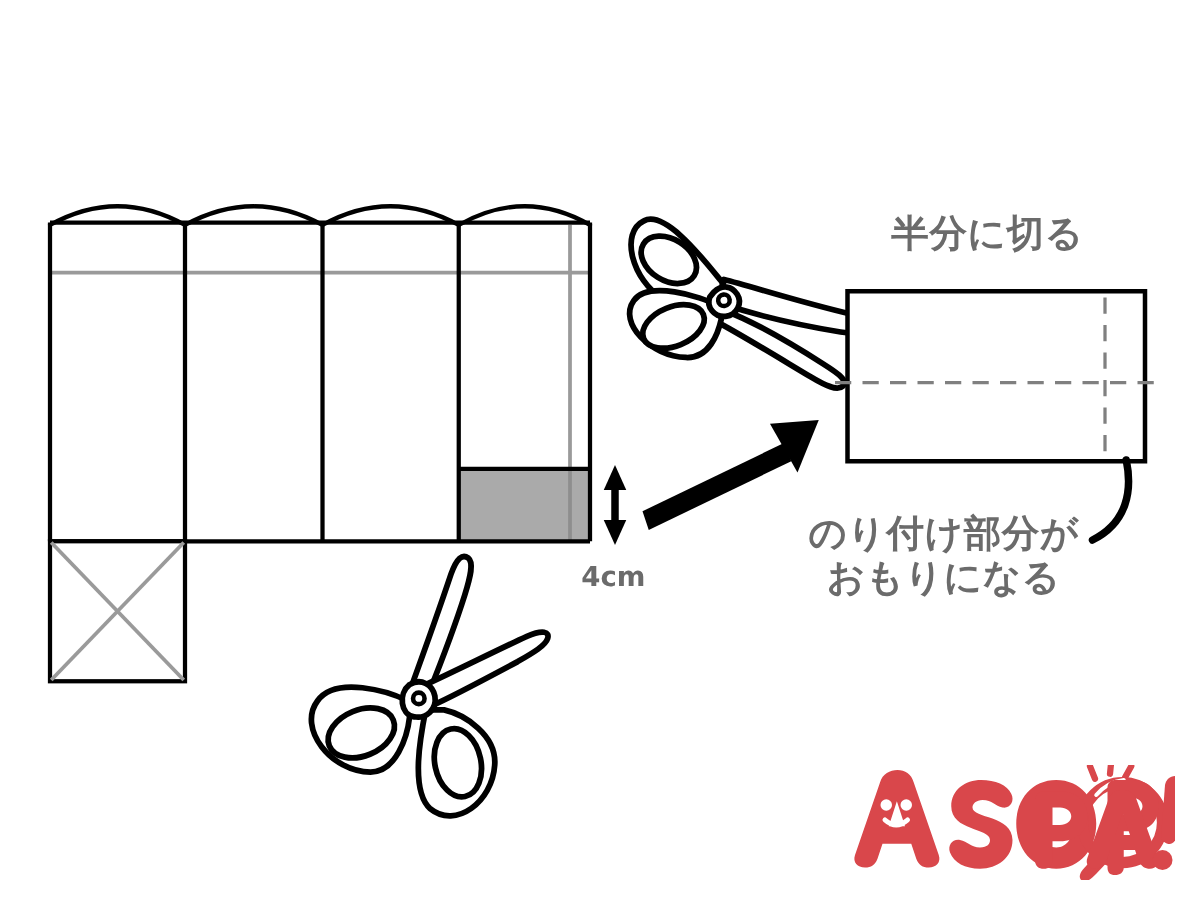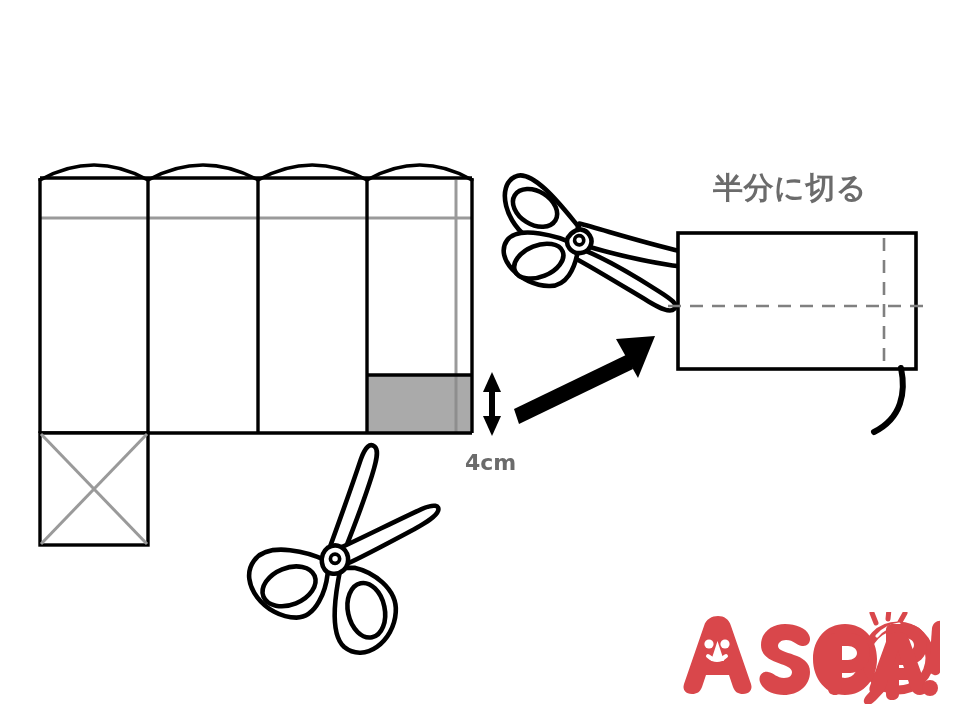--- a/index.html
+++ b/index.html
@@ -174,20 +174,21 @@
       <line x1="668" y1="306" x2="926" y2="306" stroke="#808080" stroke-width="2.6" stroke-dasharray="13 9"></line>
       <line x1="884" y1="238" x2="884" y2="366" stroke="#808080" stroke-width="2.6" stroke-dasharray="13 9"></line>
       <path d="M901,368 C906,392 902,418 874,432" fill="none" stroke="#000000" stroke-width="6" stroke-linecap="round"></path>
     </g>
   </svg>
 
   <div class="jp-label" id="label-cut-in-half">半分に切る</div>
 
   <div class="jp-label" id="label-4cm">4cm</div>
 
+  <div class="jp-label" id="label-glue-weight"><span>のり付け部分が</span><span class="line2">おもりになる</span></div>
 
   <div id="logo-wrap">
     <svg width="262" height="92" viewBox="0 0 262 92">
       <g fill="#d9474b">
 
         <g>
           <path d="M6,72 L26,14 C28,7 34,4 40,4 C46,4 51,7 53,14 L73,72
                    C75,78 71,82 65,82 C60,82 57,80 55,75 L51,63 L28,63
                    L24,75 C22,80 19,82 14,82 C8,82 4,78 6,72 Z
                    M33,49 L46,49 L39.5,29 Z"></path>

